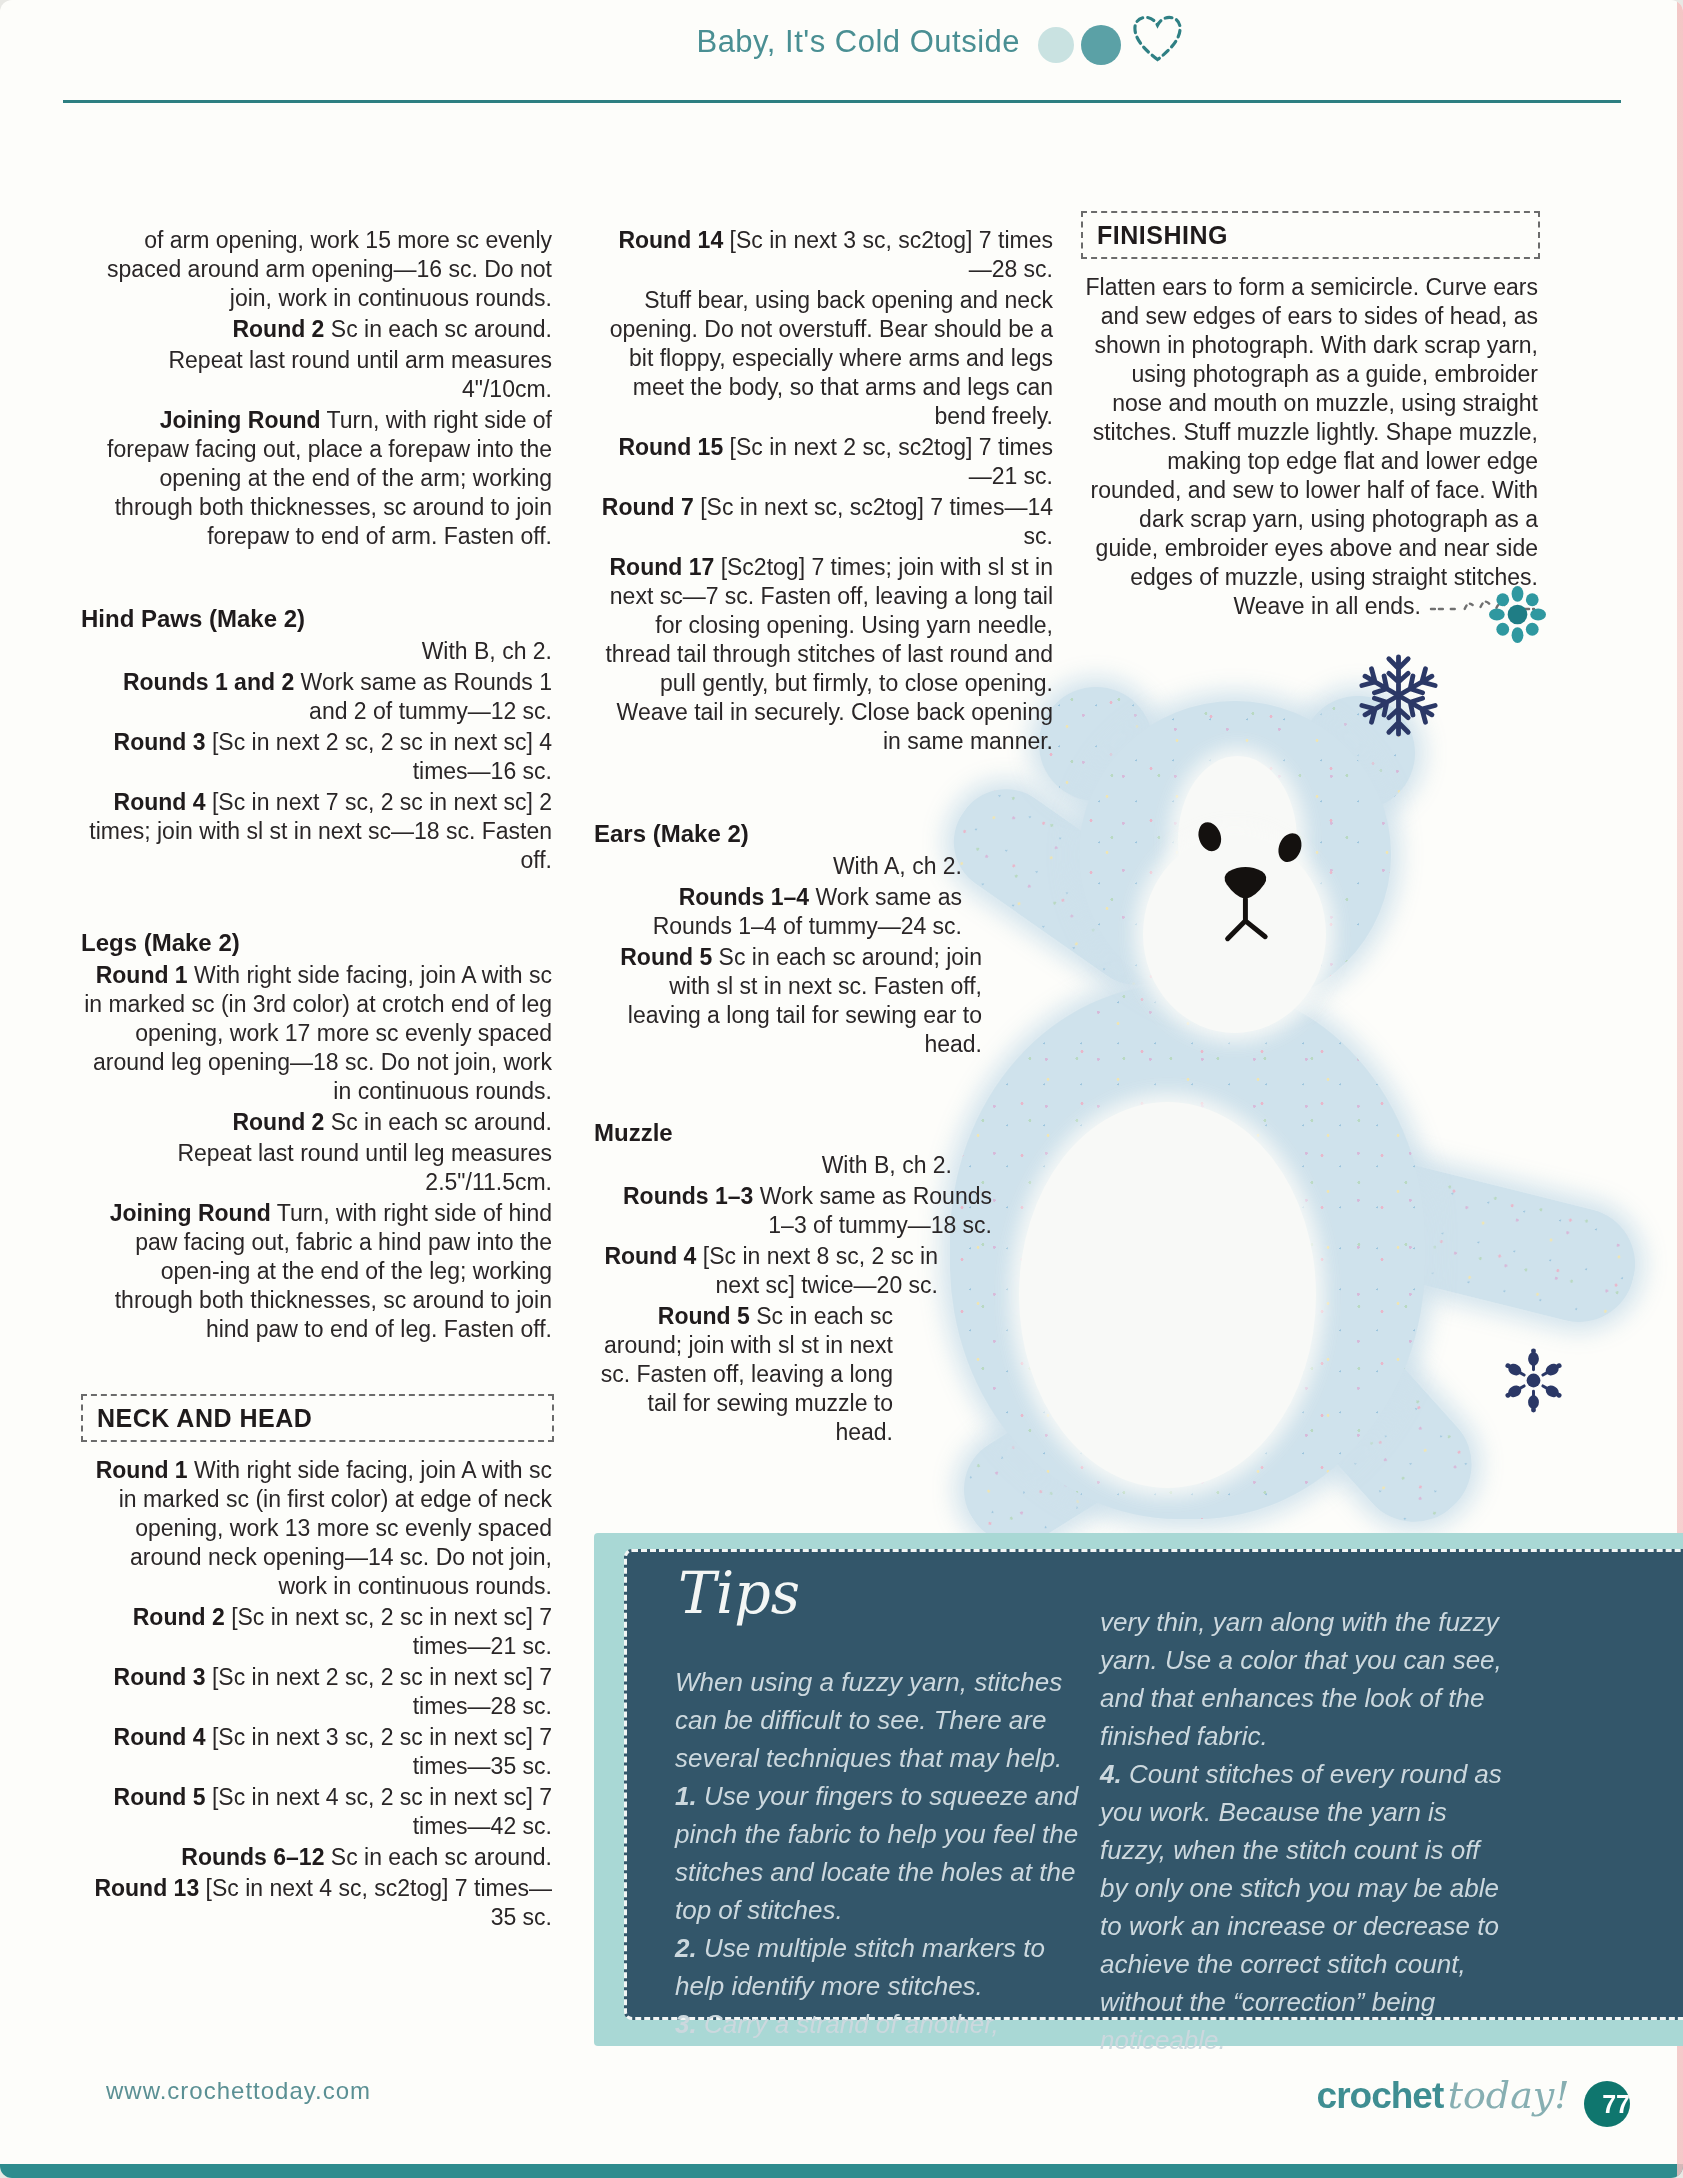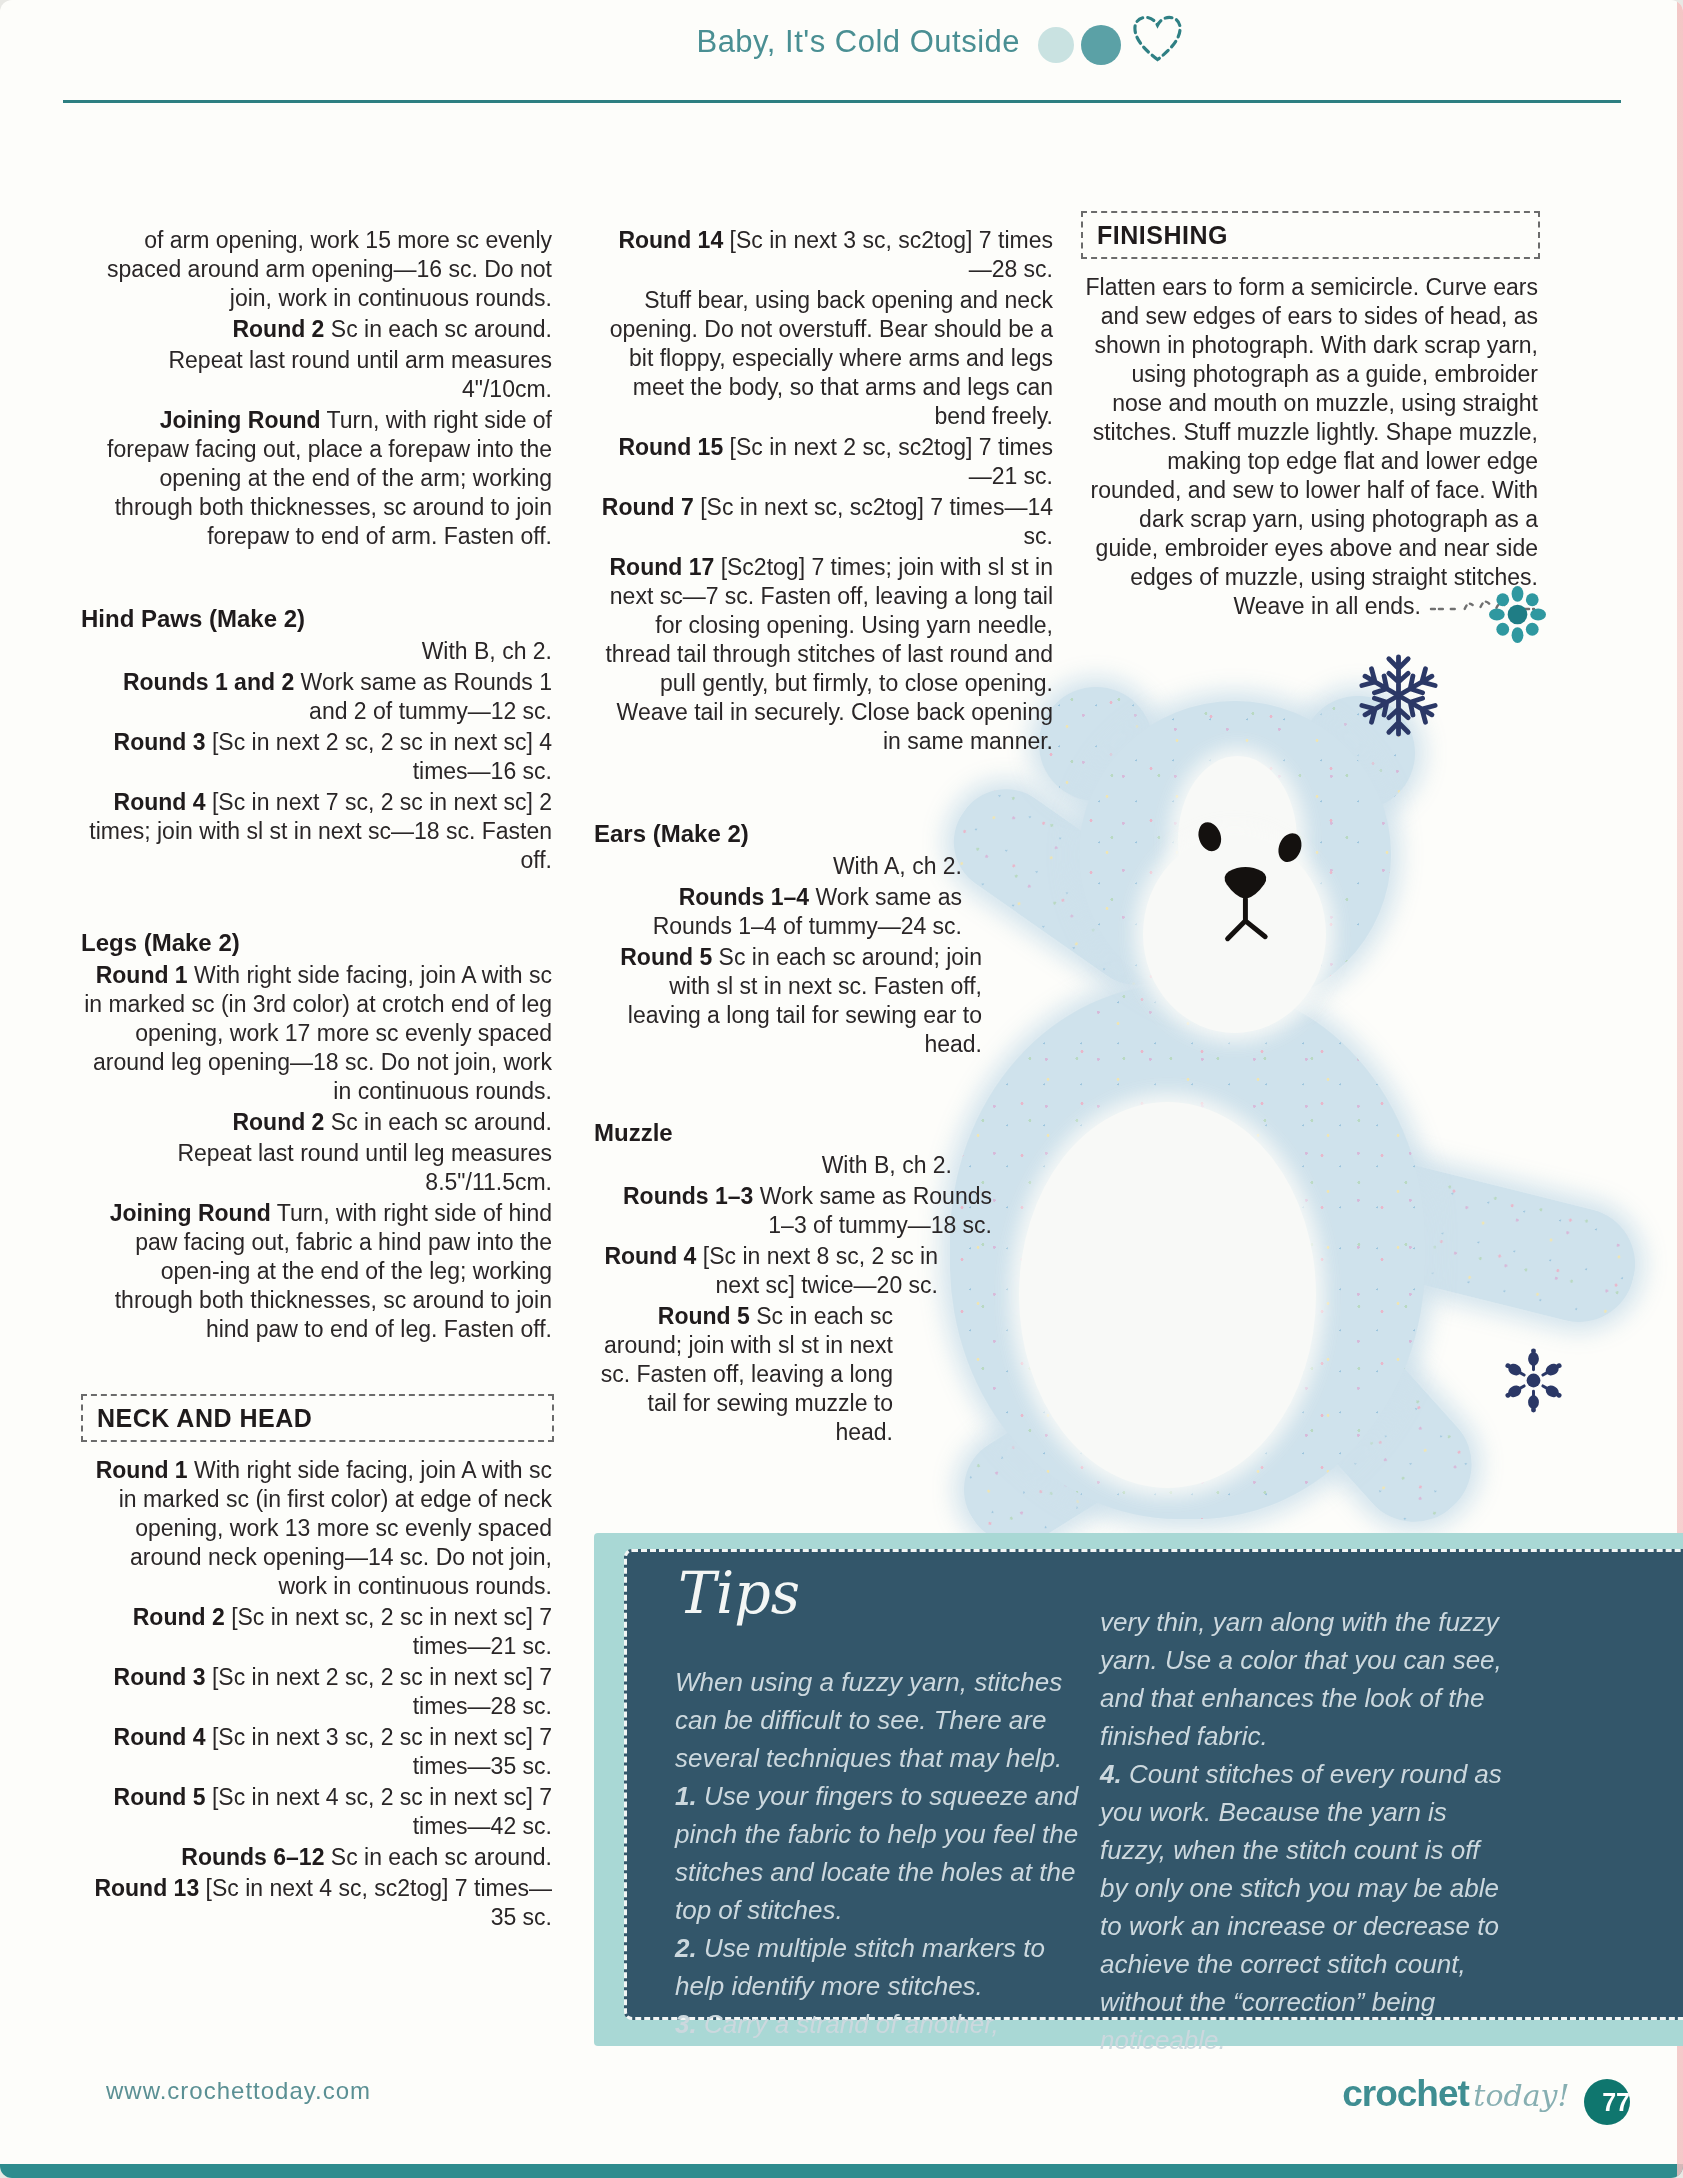--- a/index.html
+++ b/index.html
@@ -60,21 +60,21 @@
   .tips-col{position:absolute;font-size:26px;line-height:38px;font-style:italic;
             color:#ccd8de;}
   .tips-col p{margin:0;}
   .tips-col .num{font-weight:bold;}
   #tips-left{left:48px;top:111px;width:404px;}
   #tips-right{left:473px;top:51px;width:408px;}
   
   .footer-url{position:absolute;left:74px;top:2077px;font-size:24px;color:#5b9094;letter-spacing:1px;margin-left:32px;}
   .brand{position:absolute;left:1238px;top:2073px;width:392px;text-align:right;white-space:nowrap;}
   .brand .b1{font-size:37px;font-weight:bold;color:#3f8e92;letter-spacing:-1px;}
-  .brand .b2{font-family:"DejaVu Serif",serif;font-style:italic;font-size:30px;color:#87afb2;}
+  .brand .b2{font-family:"DejaVu Serif",serif;font-style:italic;font-size:38px;color:#87afb2;}
   .page-badge{display:inline-block;width:46px;height:46px;border-radius:50%;background:#0f766e;
               color:#fff;font-size:25px;font-weight:bold;text-align:right;line-height:46px;
               vertical-align:middle;margin-left:10px;}
   .footer-bar{position:absolute;left:0;top:2164px;width:1683px;height:14px;background:#2e8c8e;}
   .edge-strip{position:absolute;left:1677px;top:0;width:6px;height:2178px;
               background:linear-gradient(#f2bcbc,#f7d4d2 30%,#f2c0c0);opacity:.85;}
 </style>
 </head>
 <body>
 
@@ -155,21 +155,21 @@
       <p class="para"><span class="plain">Repeat last round until arm measures 4"/10cm.</span></p>
       <p class="para"><span class="bold">Joining Round</span><span class="plain"> Turn, with right side of forepaw facing out, place a forepaw into the opening at the end of the arm; working through both thicknesses, sc around to join forepaw to end of arm. Fasten off.</span></p>
       <div class="sec-heading">Hind Paws (Make 2)</div>
       <p class="para"><span class="plain">With B, ch 2.</span></p>
       <p class="para"><span class="bold">Rounds 1 and 2</span><span class="plain"> Work same as Rounds 1 and 2 of tummy—12 sc.</span></p>
       <p class="para"><span class="bold">Round 3</span><span class="plain"> [Sc in next 2 sc, 2 sc in next sc] 4 times—16 sc.</span></p>
       <p class="para"><span class="bold">Round 4</span><span class="plain"> [Sc in next 7 sc, 2 sc in next sc] 2 times; join with sl st in next sc—18 sc. Fasten off.</span></p>
       <div class="sec-heading">Legs (Make 2)</div>
       <p class="para"><span class="bold">Round 1</span><span class="plain"> With right side facing, join A with sc in marked sc (in 3rd color) at crotch end of leg opening, work 17 more sc evenly spaced around leg opening—18 sc. Do not join, work in continuous rounds.</span></p>
       <p class="para"><span class="bold">Round 2</span><span class="plain"> Sc in each sc around.</span></p>
-      <p class="para"><span class="plain">Repeat last round until leg measures 8.5"/11.5cm.</span></p>
+      <p class="para"><span class="plain">Repeat last round until leg measures 2.5"/11.5cm.</span></p>
       <p class="para"><span class="bold">Joining Round</span><span class="plain"> Turn, with right side of hind paw facing out, fabric a hind paw into the open-ing at the end of the leg; working through both thicknesses, sc around to join hind paw to end of leg. Fasten off.</span></p>
       <div class="box-heading" style="margin-top: 50px;">NECK AND HEAD</div>
       <p class="para"><span class="bold">Round 1</span><span class="plain"> With right side facing, join A with sc in marked sc (in first color) at edge of neck opening, work 13 more sc evenly spaced around neck opening—14 sc. Do not join, work in continuous rounds.</span></p>
       <p class="para"><span class="bold">Round 2</span><span class="plain"> [Sc in next sc, 2 sc in next sc] 7 times—21 sc.</span></p>
       <p class="para"><span class="bold">Round 3</span><span class="plain"> [Sc in next 2 sc, 2 sc in next sc] 7 times—28 sc.</span></p>
       <p class="para"><span class="bold">Round 4</span><span class="plain"> [Sc in next 3 sc, 2 sc in next sc] 7 times—35 sc.</span></p>
       <p class="para"><span class="bold">Round 5</span><span class="plain"> [Sc in next 4 sc, 2 sc in next sc] 7 times—42 sc.</span></p>
       <p class="para"><span class="bold">Rounds 6–12</span><span class="plain"> Sc in each sc around.</span></p>
       <p class="para"><span class="bold">Round 13</span><span class="plain"> [Sc in next 4 sc, sc2tog] 7 times—35 sc.</span></p>
     </div>

